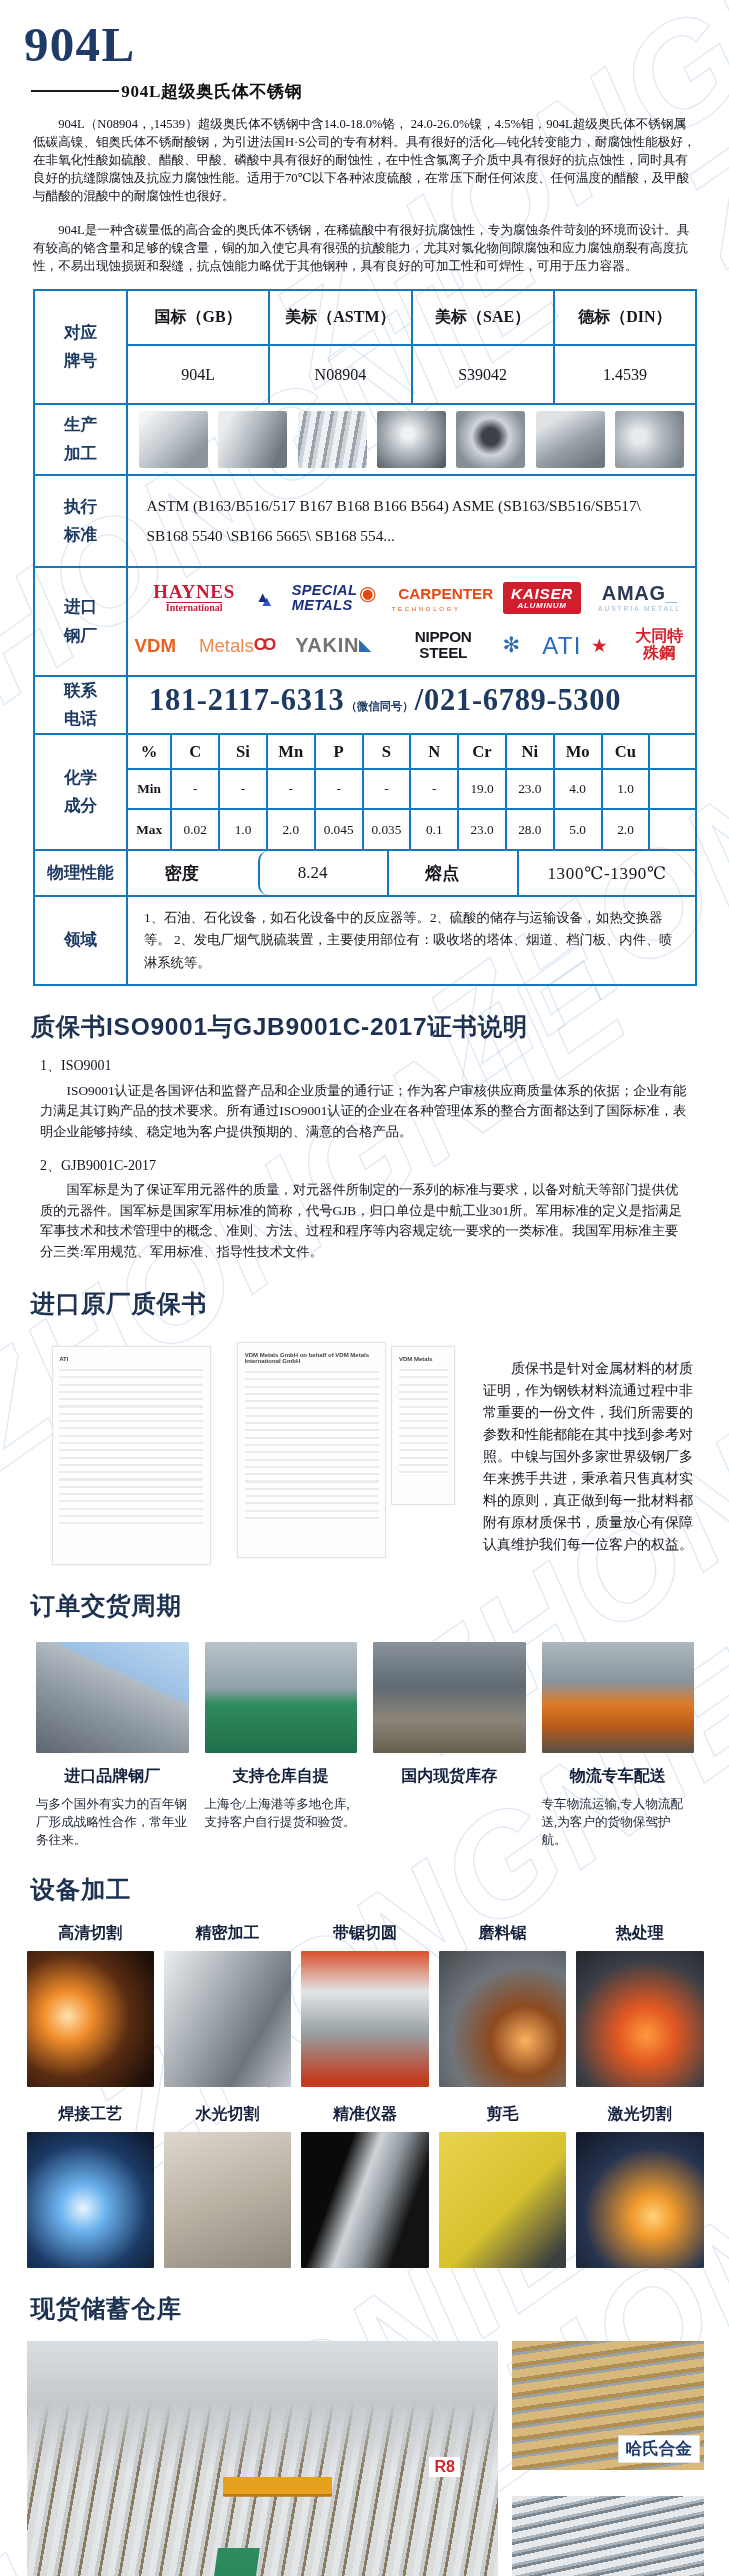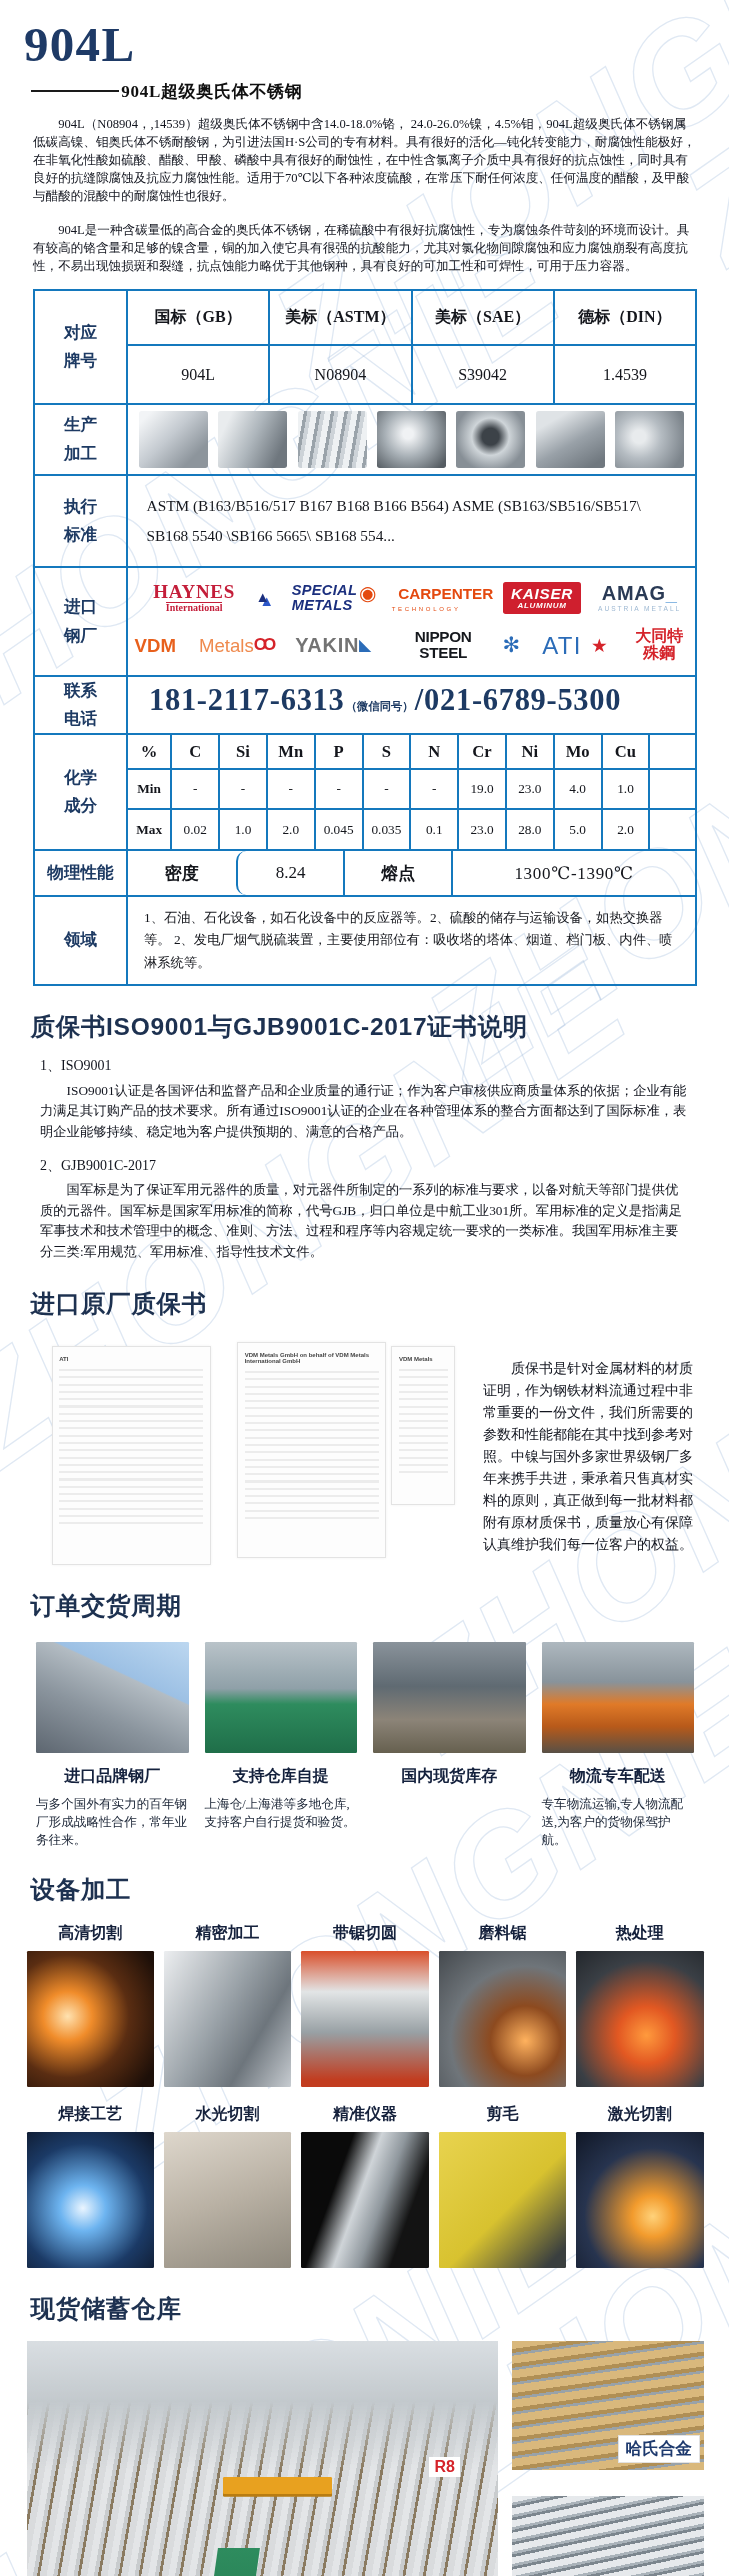--- a/index.html
+++ b/index.html
@@ -98,21 +98,21 @@
   table.chem { width:100%; border-collapse:collapse; }
   table.chem td { border:2px solid var(--blue); text-align:center; color:#14161c; }
   table.chem tr.hd td { height:34px; font-size:16.6px; font-weight:bold; border-top:none; }
   table.chem tr td:first-child { border-left:none; }
   table.chem tr td:last-child { border-right:none; }
   table.chem tr.mn td, table.chem tr.mx td { height:40px; font-size:13.3px; }
   table.chem tr.mx td { border-bottom:none; }
   table.chem td.key { font-weight:bold; font-size:16px; }
   table.chem col.c0 { width:7.6%; } table.chem col.ce { width:8.4%; } table.chem col.cl { width:8%; }
 
-  .phys-line { display:flex; height:44px; }
+  .phys-line { display:flex; height:44px;gap:22px; }
   .phys-cell { display:flex; align-items:center; justify-content:center; border-left:2px solid var(--blue);
                font-size:17px; color:#14161c; }
   .phys-cell:first-child { border-left:none; }
   .pc1{width:19%;} .pc2{width:19%;border-radius:10px;} .pc3{width:19%;} .pc4{flex:1; letter-spacing:0.7px;}
   .phys-cell.k { font-weight:bold; color:#14161c; }
 
   .fields-text { padding:9.3px 16px; font-size:13.3px; line-height:22.6px; color:#14161c; }
 
   
   h2.sec { margin:24px 30.5px 0; font-family:"Liberation Sans","DejaVu Sans",sans-serif;

